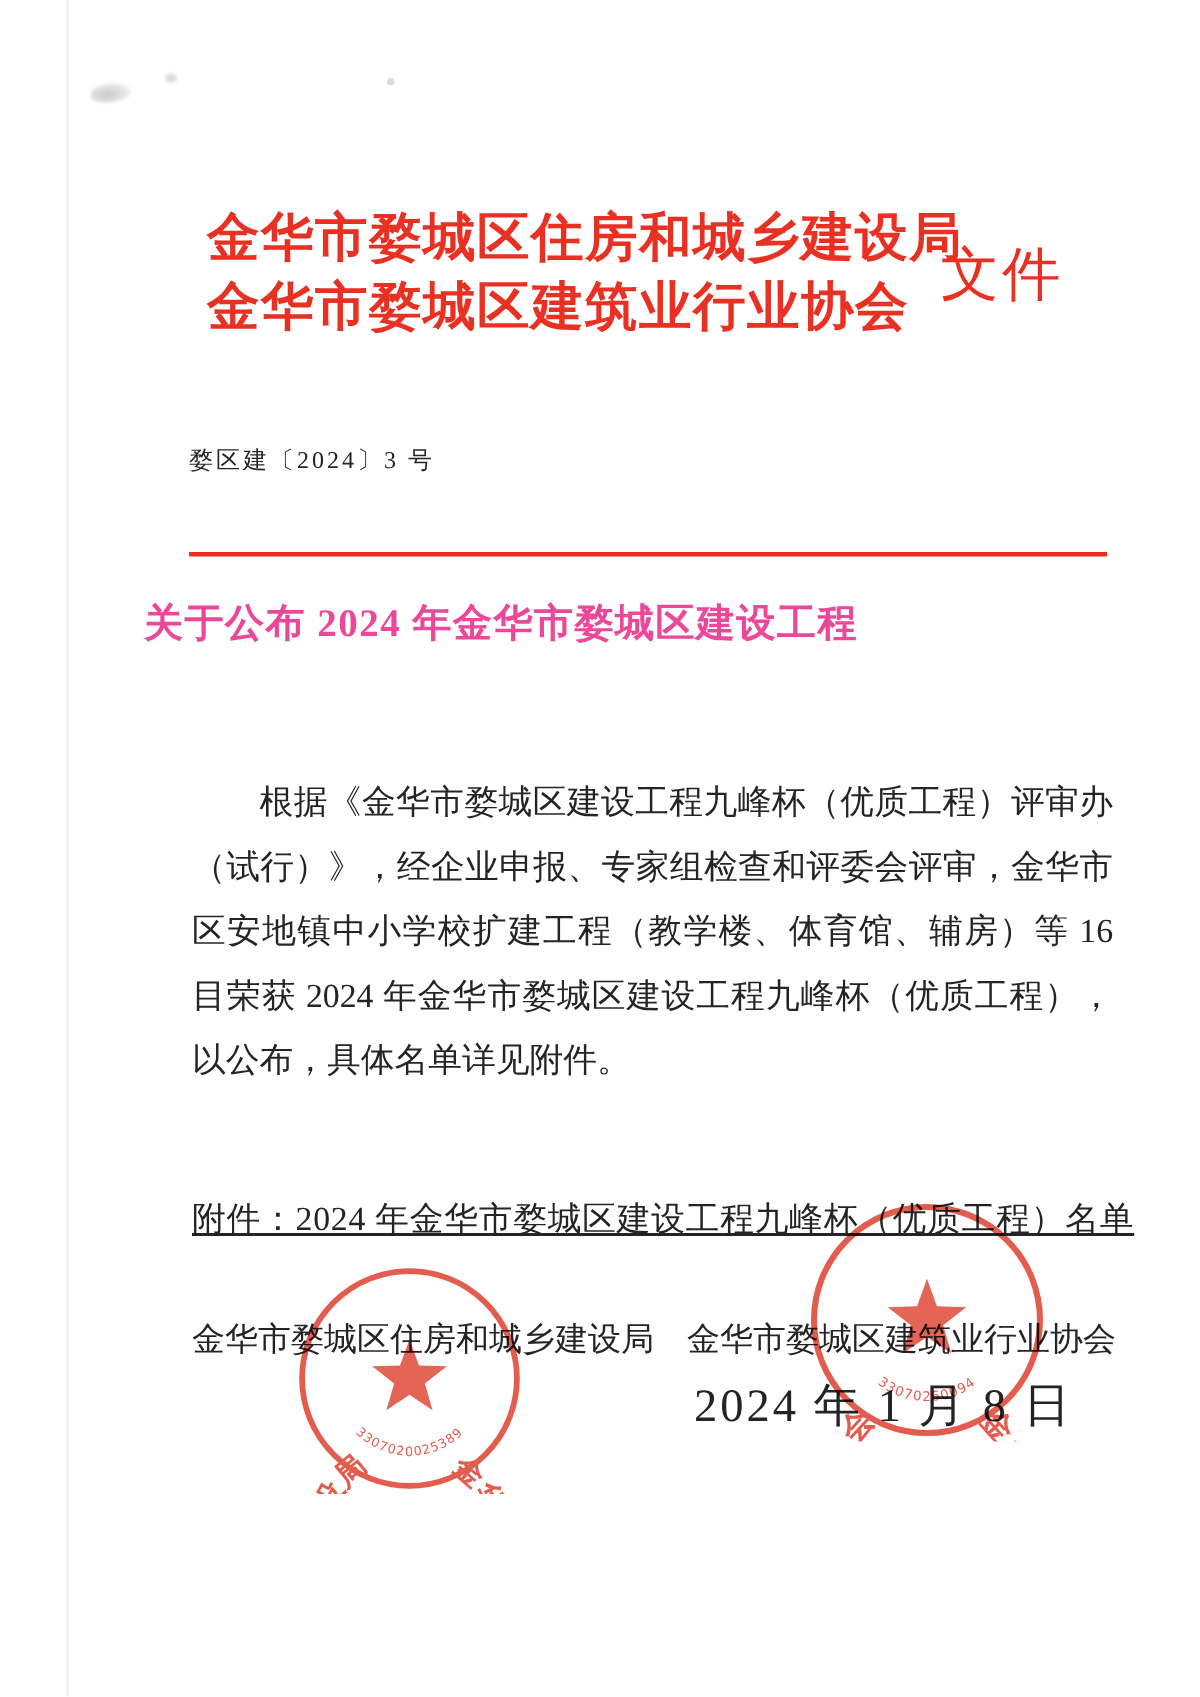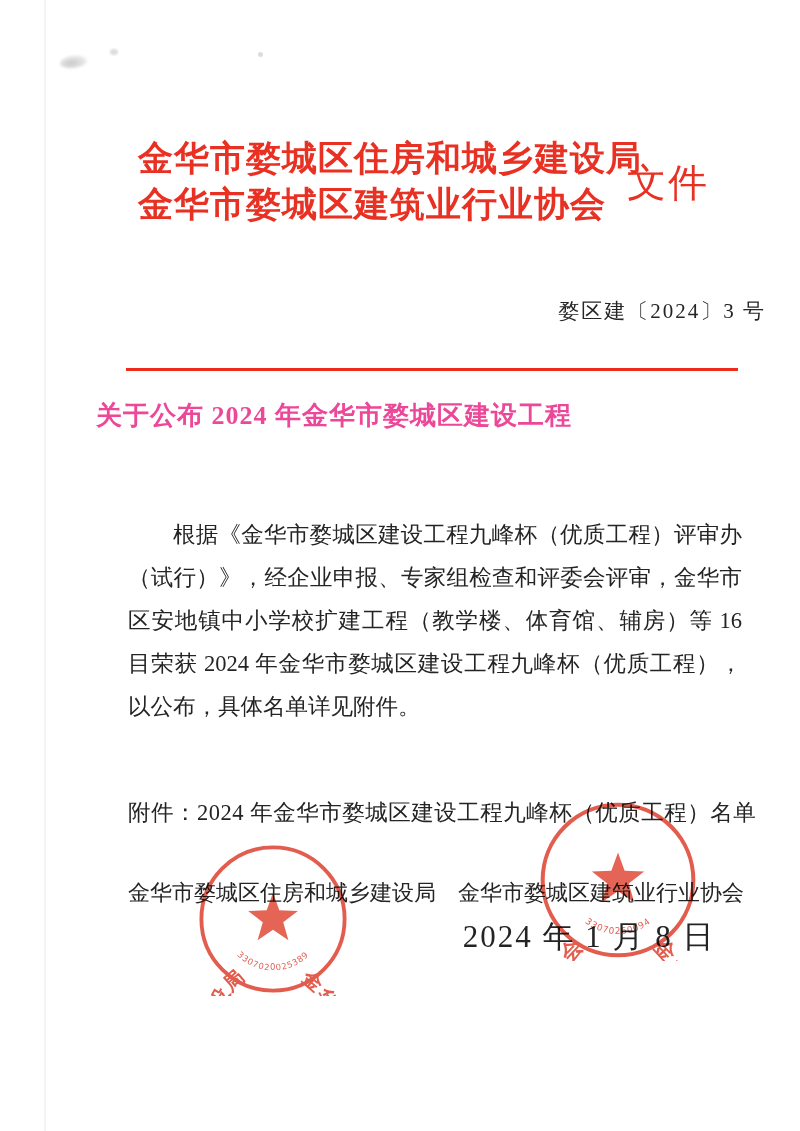--- a/index.html
+++ b/index.html
@@ -28,42 +28,42 @@
     font-size:35px;line-height:46px;letter-spacing:1px;
     white-space:nowrap;
   }
   .doc-label{
     position:absolute;left:591px;top:156px;
     color:#e93123;font-weight:normal;font-size:39px;letter-spacing:2px;
     white-space:nowrap;
   }
   .doc-number{
     position:absolute;left:90px;top:297px;width:640px;
-    text-align:right;color:#252525;font-size:21px;letter-spacing:2px;
+    text-align:left;color:#252525;font-size:16px;letter-spacing:2px;
     white-space:nowrap;
   }
   .red-rule{
     position:absolute;left:90px;top:368px;width:612px;height:3px;
     background:#ee2c1c;
   }
   .doc-title{
     position:absolute;left:60px;top:393px;width:670px;
     text-align:left;color:#ec4899;font-weight:bold;
     font-size:26px;line-height:46px;letter-spacing:1px;
   }
   .body-block{
     position:absolute;left:92px;top:513px;width:614px;
     color:#242424;font-size:22.5px;line-height:43px;
   }
   .body-line{white-space:nowrap;}
   .body-line.justify{text-align:justify;text-align-last:justify;white-space:normal;overflow:hidden;height:43px;}
   .body-line.indent{text-indent:2em;}
   .attachment-line{
     position:absolute;left:92px;top:797px;
-    color:#242424;font-size:22.5px;white-space:nowrap;letter-spacing:.5px;
+    color:#242424;font-size:22.5px;white-space:nowrap;letter-spacing:.5px;text-decoration:underline;
   }
   .sig-row{
     position:absolute;left:92px;top:878px;width:616px;
     display:flex;justify-content:space-between;
     color:#242424;font-size:22px;white-space:nowrap;
   }
   .date-line{
     position:absolute;left:408px;top:916px;width:290px;
     text-align:center;color:#242424;font-size:31px;letter-spacing:2px;
     white-space:nowrap;

